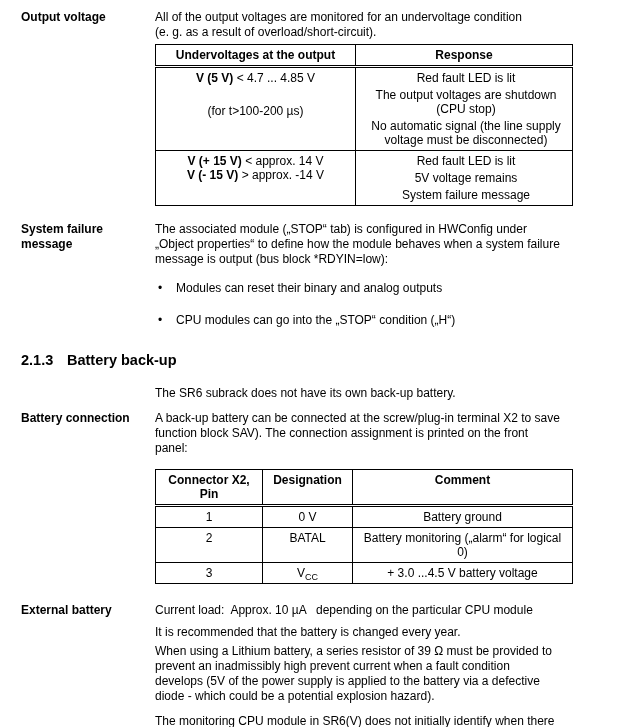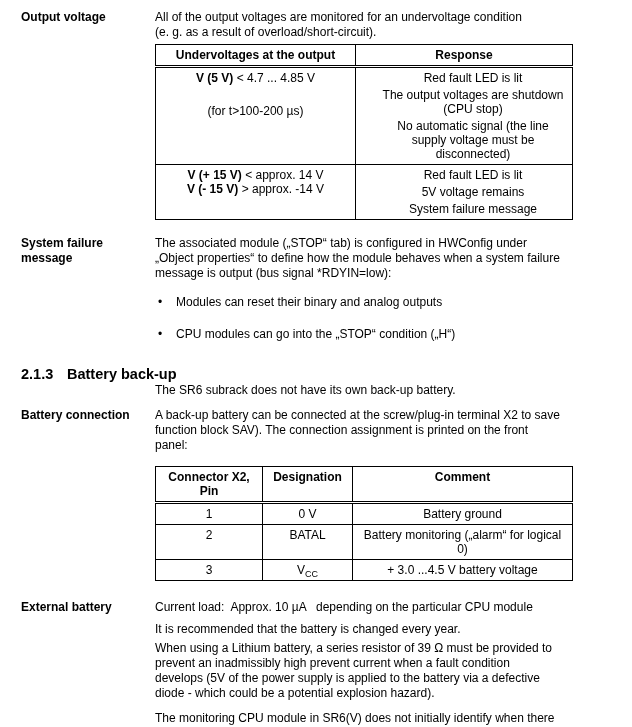--- a/index.html
+++ b/index.html
@@ -25,42 +25,42 @@
   .line { white-space: pre; }
 
   table { border-collapse: collapse; background: #ffffff; }
   th, td {
     border: 1px solid #000000;
     text-align: center; vertical-align: top;
     padding: 3px 6px;
     font-size: 12px; line-height: 14px;
   }
   th { font-weight: bold; border-bottom: 3px double #000000; }
-  td p { margin: 0 0 3px 18px; }
+  td p { margin: 0 0 3px 4px; }
   td p:last-child { margin-bottom: 0; }
 
   .t1 { width: 418px; margin-top: 4px; }
   .t1 .c1 { width: 200px; }
   .t2 { width: 418px; margin-top: 13px; }
   .t2 .c1 { width: 107px; }
   .t2 .c2 { width: 90px; }
   .cond-note { margin-top: 19px; }
   sub { font-size: 9px; line-height: 0; }
 
   .sec-sysfail { margin-top: 16px; }
   .bullet-item { display: flex; margin-top: 14px; }
   .bullet-item.second { margin-top: 17px; }
   .bullet-glyph { width: 21px; flex: 0 0 21px; padding-left: 3px; }
 
   .heading {
     margin: 24px 0 0 21px;
     font-size: 14.5px; font-weight: bold; line-height: 17px;
   }
   .heading-num { display: inline-block; width: 46px; }
-  .intro2 { }
+  .intro2 { margin-top: 17px; }
   .sec-battconn { margin-top: 10px; }
   .sec-extbatt { margin-top: 19px; }
   .para { margin: 0; }
   .para + .para { margin-top: 7px; }
   .para.p3 { margin-top: 4px; }
   .para.p4 { margin-top: 10px; }
 </style>
 </head>
 <body>
 
@@ -109,21 +109,21 @@
         </tbody>
       </table>
     </div>
   </div>
 
   <div class="section sec-sysfail">
     <div class="side-label">System failure message</div>
     <div class="content">
       <div class="line">The associated module („STOP“ tab) is configured in HWConfig under</div>
       <div class="line">„Object properties“ to define how the module behaves when a system failure</div>
-      <div class="line">message is output (bus signal *RDYIN=low):</div>
+      <div class="line">message is output (bus block *RDYIN=low):</div>
 
       <div class="bullet-item">
         <span class="bullet-glyph">•</span>
         <span>Modules can reset their binary and analog outputs</span>
       </div>
       <div class="bullet-item second">
         <span class="bullet-glyph">•</span>
         <span>CPU modules can go into the „STOP“ condition („H“)</span>
       </div>
     </div>

